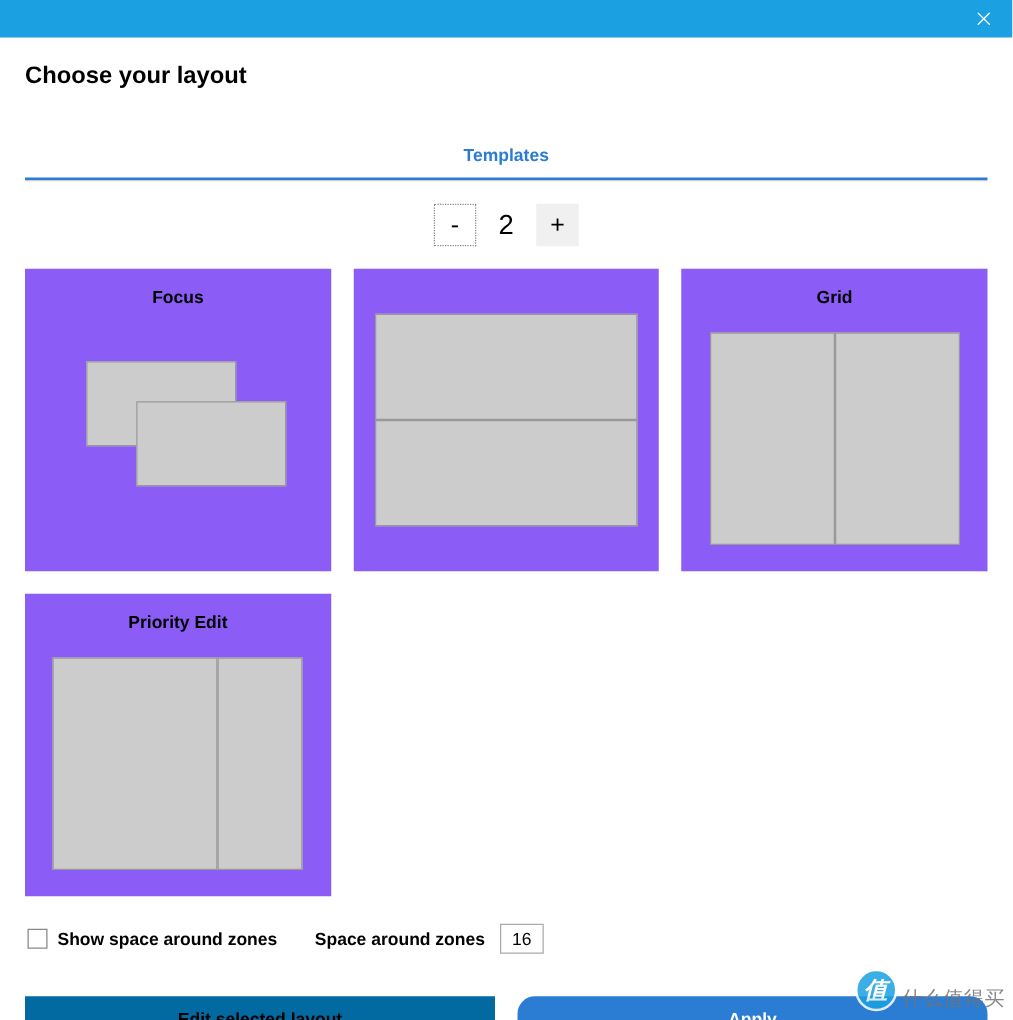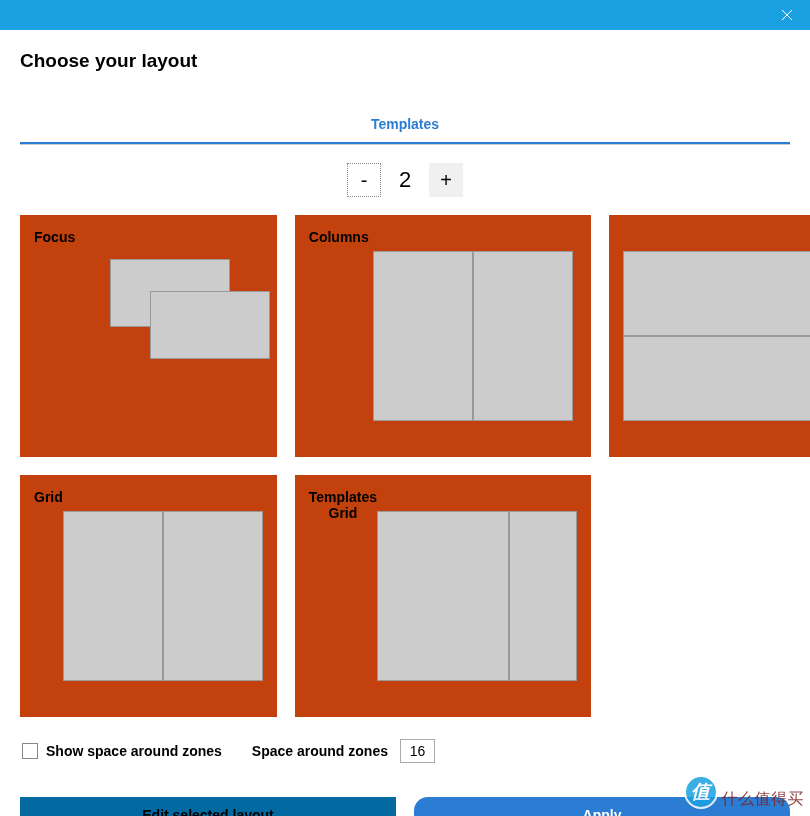--- a/index.html
+++ b/index.html
@@ -92,26 +92,26 @@
       min-width: 20px;
       text-align: center;
     }
     .templates-grid {
       display: grid;
       grid-template-columns: repeat(3, 1fr);
       gap: 18px;
       margin-bottom: 22px;
     }
     .template-card {
-      background: #c2410c;
+      background: #8b5cf6;
       padding: 14px;
       cursor: pointer;
       height: 242px;
       display: flex;
-      flex-direction: row;
+      flex-direction: column;
     }
     .template-title {
       text-align: center;
       font-size: 14px;
       font-weight: 600;
       margin-bottom: 14px;
     }
     .preview-area {
       flex: 1;
       display: flex;
@@ -265,21 +265,21 @@
       display: flex;
       align-items: center;
       justify-content: center;
       font-size: 19px;
       font-weight: bold;
       font-style: italic;
       border: 2px solid #fff;
     }
     .watermark-text {
       font-size: 16px;
-      color: #7f1d1d;
+      color: #737373;
       letter-spacing: 0.5px;
       margin-top: 15px;
     }
   </style>
 </head>
 <body>
 
 <div class="titlebar">
   <div class="close-btn">
     <svg viewBox="0 0 10 10" stroke="white" stroke-width="1">
@@ -304,29 +304,20 @@
 
   <div class="templates-grid">
     <div class="template-card">
       <div class="template-title">Focus</div>
       <div class="preview-area">
         <div class="zone-shape focus-rect1"></div>
         <div class="zone-shape focus-rect2"></div>
       </div>
     </div>
 
-    <div class="template-card">
-      <div class="template-title">Columns</div>
-      <div class="preview-area">
-        <div class="cols-container">
-          <div class="col"></div>
-          <div class="col"></div>
-        </div>
-      </div>
-    </div>
 
     <div class="template-card">
       <div class="preview-area">
         <div class="rows-container">
           <div class="row"></div>
           <div class="row"></div>
         </div>
       </div>
     </div>
 
@@ -334,21 +325,21 @@
       <div class="template-title">Grid</div>
       <div class="preview-area">
         <div class="grid-container">
           <div class="cell"></div>
           <div class="cell"></div>
         </div>
       </div>
     </div>
 
     <div class="template-card">
-      <div class="template-title">Templates Grid</div>
+      <div class="template-title">Priority Edit</div>
       <div class="preview-area">
         <div class="priority-container">
           <div class="priority-main"></div>
           <div class="priority-side"></div>
         </div>
       </div>
     </div>
   </div>
 
   <div class="options-row">

